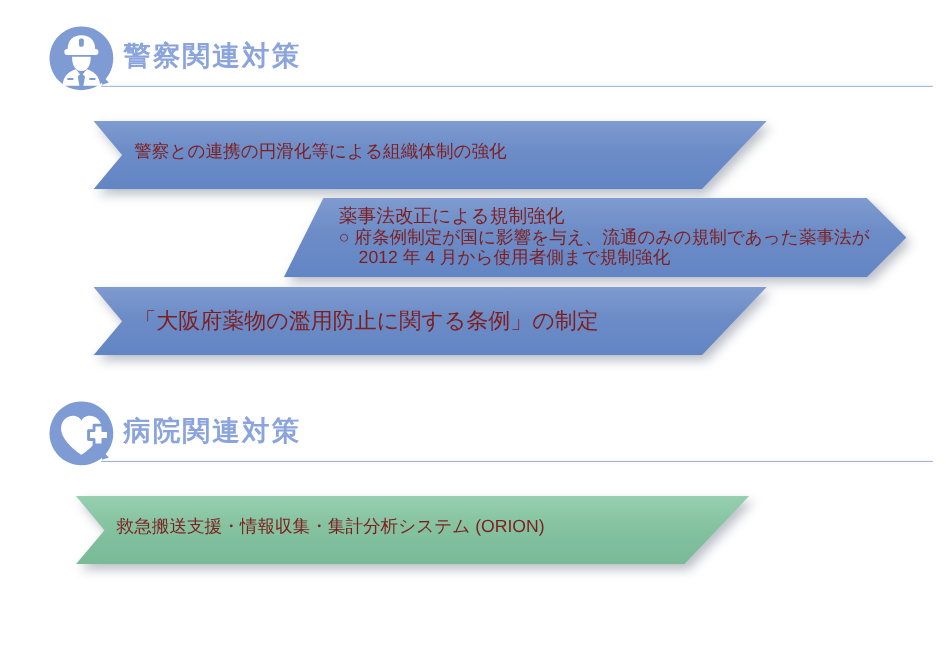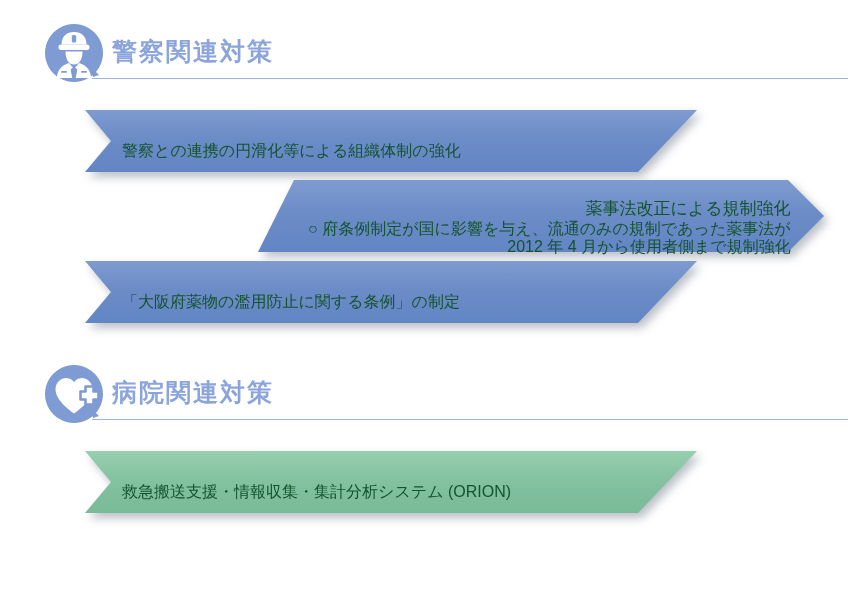--- a/index.html
+++ b/index.html
@@ -12,21 +12,20 @@
     background: #ffffff;
     font-family: "Liberation Sans", "DejaVu Sans", sans-serif;
     overflow: hidden;
     position: relative;
   }
 
   .slide {
     position: relative;
     width: 860px;
     height: 437px;
-    text-align: right;
   }
 
   
   .section-header {
     position: absolute;
     left: 0;
     width: 860px;
     height: 78px;
   }
   .section-header.police { top: 18px; }
@@ -74,25 +73,24 @@
     filter: drop-shadow(4px 5px 5px rgba(90,100,120,0.42));
   }
   .bar-shape svg {
     display: block;
     width: 100%;
     height: 100%;
   }
 
   .bar-text {
     position: absolute;
-    color: #14532d;
+    color: #7f1d1d;
     z-index: 3;
     line-height: 1.45;
     white-space: nowrap;
-    margin-top: 12px;
   }
 
   
   .bar-1 {
     left: 85px;
     top: 110px;
     width: 612px;
     height: 62px;
   }
   .bar-1 .bar-text {
@@ -129,26 +127,26 @@
   
   .bar-3 {
     left: 85px;
     top: 261px;
     width: 612px;
     height: 62px;
   }
   .bar-3 .bar-text {
     left: 37px;
     top: 17px;
-    font-size: 16px;
+    font-size: 20px;
   }
 
   
   .bar-4 {
-    left: 85px;
+    left: 69px;
     top: 451px;
     width: 612px;
     height: 62px;
     text-decoration: underline;
   }
   .bar-4 .bar-text {
     left: 37px;
     top: 17px;
     font-size: 16px;
   }

